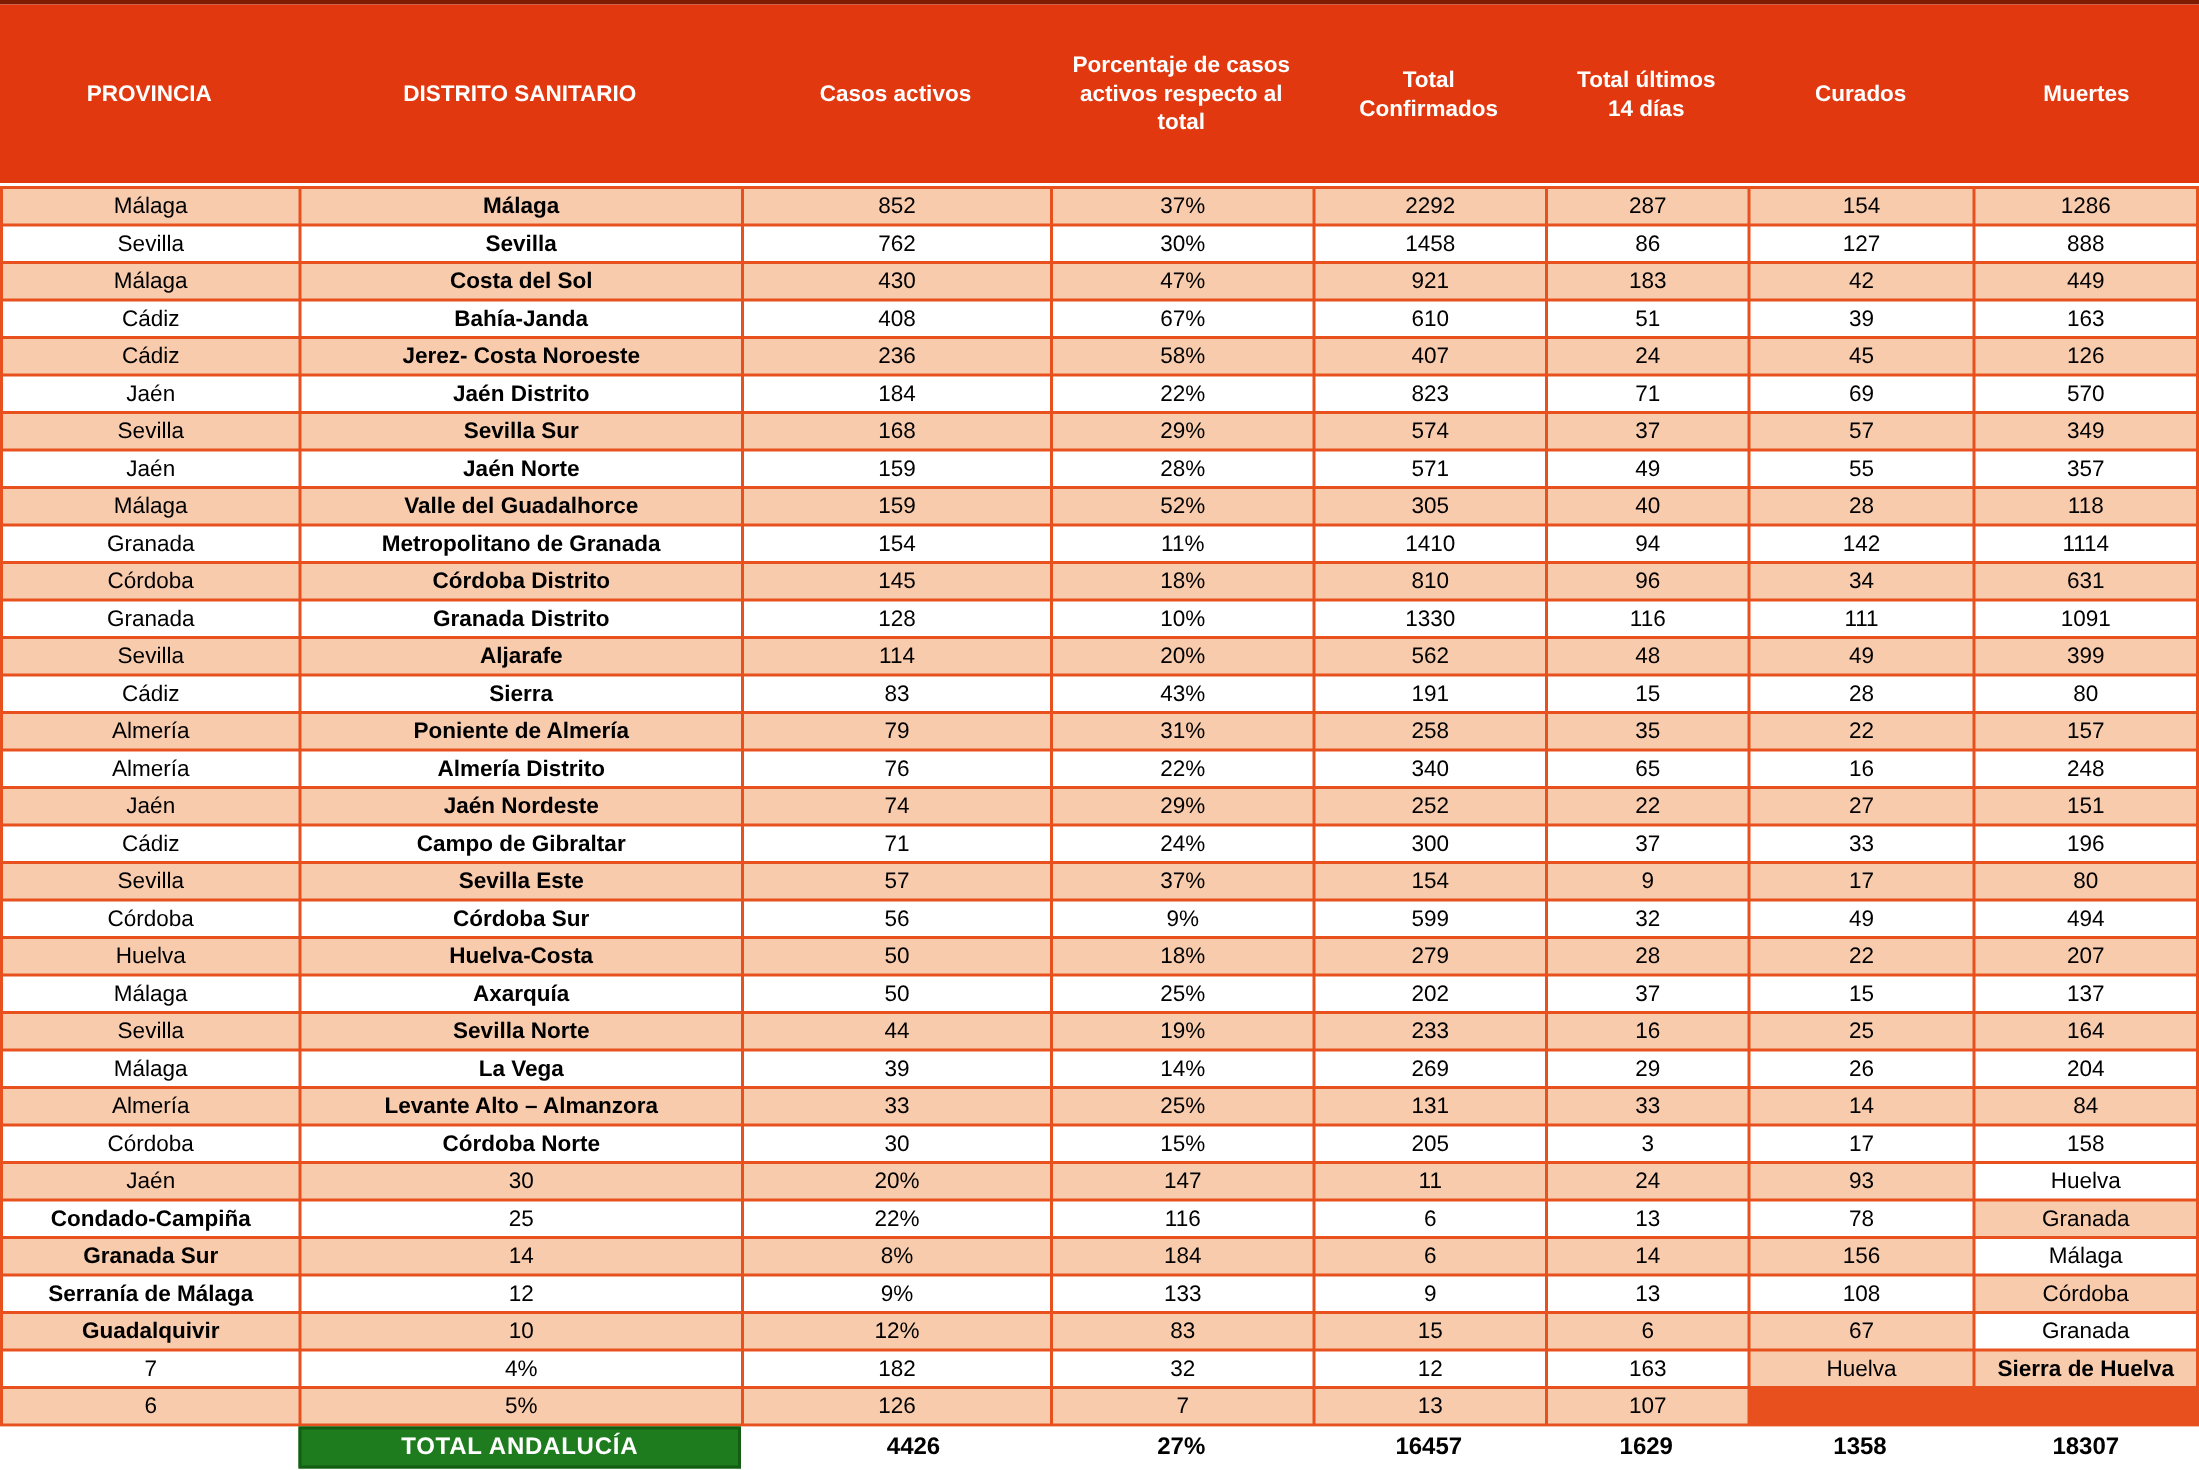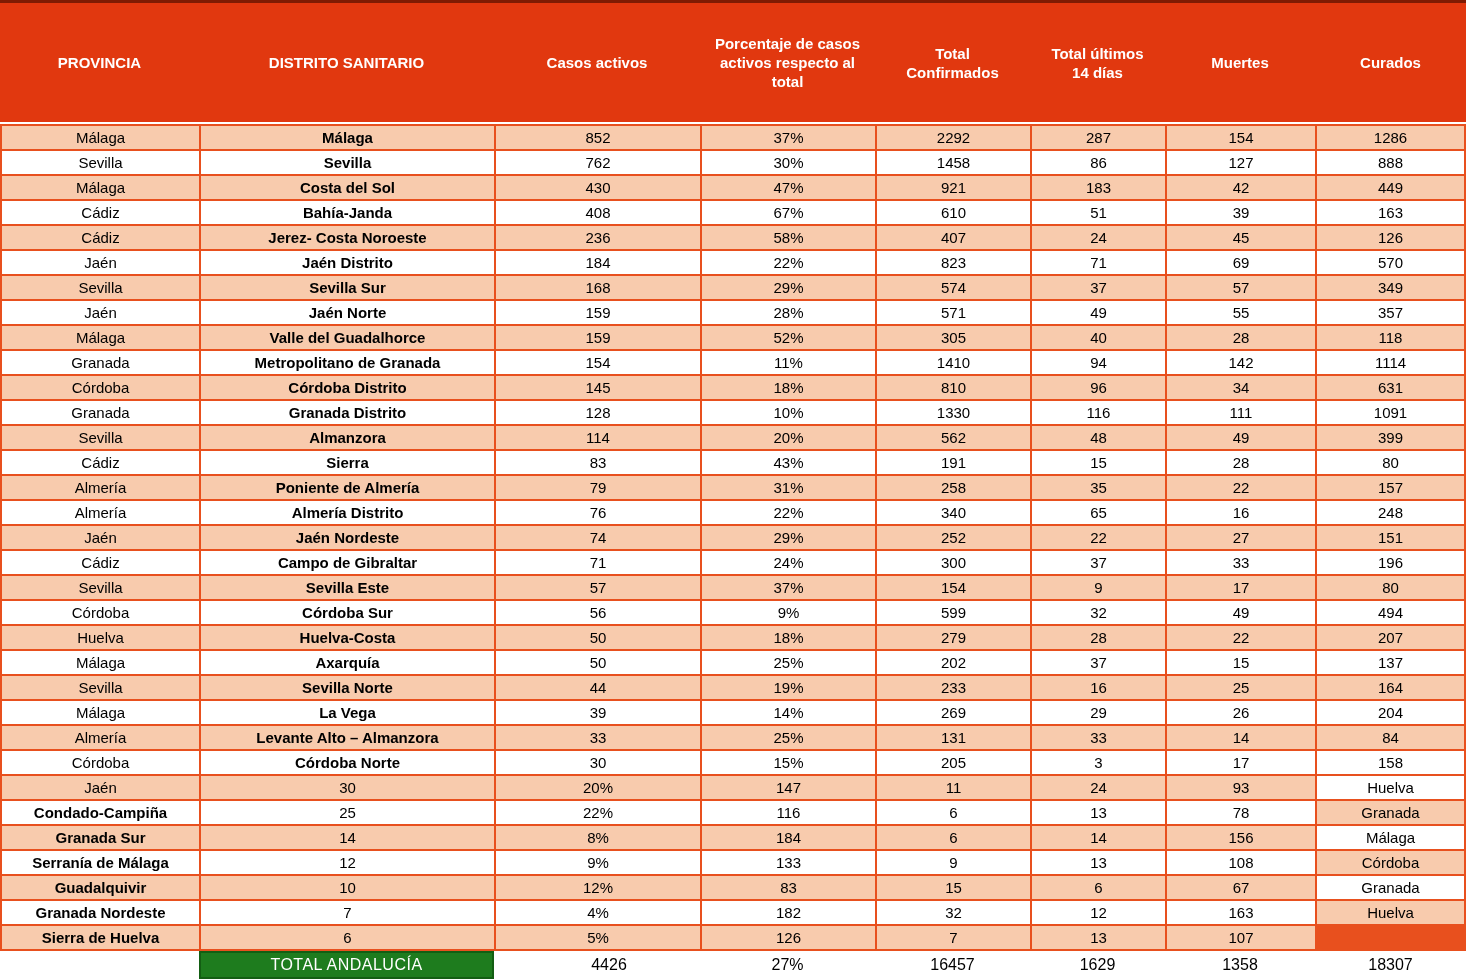--- a/index.html
+++ b/index.html
@@ -74,21 +74,21 @@
   .total-row {
     display: flex;
     width: 1466px;
     height: 28px;
     background: #ffffff;
   }
   .tcell {
     display: flex;
     align-items: center;
     justify-content: center;
-    font-weight: normal;
+    font-weight: bold;
     font-size: 16px;
     color: #000;
   }
   .tcol0 { width: 199px; }
   .tcol1 { width: 295px; }
   .tcol2 { width: 206px; padding-left: 24px; }
   .tcol3 { width: 175px; }
   .tcol4 { width: 155px; }
   .tcol5 { width: 135px; }
   .tcol6 { width: 150px; }
@@ -106,22 +106,22 @@
 <div class="page">
   <div class="top-strip"></div>
 
   <div class="header-row" id="header-row">
       <div class="hcell hcol0">PROVINCIA</div>
       <div class="hcell hcol1">DISTRITO SANITARIO</div>
       <div class="hcell hcol2">Casos activos</div>
       <div class="hcell hcol3">Porcentaje de casos activos respecto al total</div>
       <div class="hcell hcol4">Total Confirmados</div>
       <div class="hcell hcol5">Total últimos 14 días</div>
+      <div class="hcell hcol7">Curados</div>
       <div class="hcell hcol6">Muertes</div>
-      <div class="hcell hcol7">Curados</div>
     </div>
 
   <div class="data-grid" id="data-grid">
       <div class="cell col0 shaded">Málaga</div>
       <div class="cell col1 shaded district">Málaga</div>
       <div class="cell col2 shaded">852</div>
       <div class="cell col3 shaded">37%</div>
       <div class="cell col4 shaded">2292</div>
       <div class="cell col5 shaded">287</div>
       <div class="cell col6 shaded">154</div>
@@ -208,21 +208,21 @@
       <div class="cell col7 shaded">631</div>
       <div class="cell col0">Granada</div>
       <div class="cell col1 district">Granada Distrito</div>
       <div class="cell col2">128</div>
       <div class="cell col3">10%</div>
       <div class="cell col4">1330</div>
       <div class="cell col5">116</div>
       <div class="cell col6">111</div>
       <div class="cell col7">1091</div>
       <div class="cell col0 shaded">Sevilla</div>
-      <div class="cell col1 shaded district">Almanzora</div>
+      <div class="cell col1 shaded district">Aljarafe</div>
       <div class="cell col2 shaded">114</div>
       <div class="cell col3 shaded">20%</div>
       <div class="cell col4 shaded">562</div>
       <div class="cell col5 shaded">48</div>
       <div class="cell col6 shaded">49</div>
       <div class="cell col7 shaded">399</div>
       <div class="cell col0">Cádiz</div>
       <div class="cell col1 district">Sierra</div>
       <div class="cell col2">83</div>
       <div class="cell col3">43%</div>
@@ -359,21 +359,20 @@
       <div class="cell col7">108</div>
       <div class="cell col0 shaded">Córdoba</div>
       <div class="cell col1 shaded district">Guadalquivir</div>
       <div class="cell col2 shaded">10</div>
       <div class="cell col3 shaded">12%</div>
       <div class="cell col4 shaded">83</div>
       <div class="cell col5 shaded">15</div>
       <div class="cell col6 shaded">6</div>
       <div class="cell col7 shaded">67</div>
       <div class="cell col0">Granada</div>
-      <div class="cell col1 district">Granada Nordeste</div>
       <div class="cell col2">7</div>
       <div class="cell col3">4%</div>
       <div class="cell col4">182</div>
       <div class="cell col5">32</div>
       <div class="cell col6">12</div>
       <div class="cell col7">163</div>
       <div class="cell col0 shaded">Huelva</div>
       <div class="cell col1 shaded district">Sierra de Huelva</div>
       <div class="cell col2 shaded">6</div>
       <div class="cell col3 shaded">5%</div>

